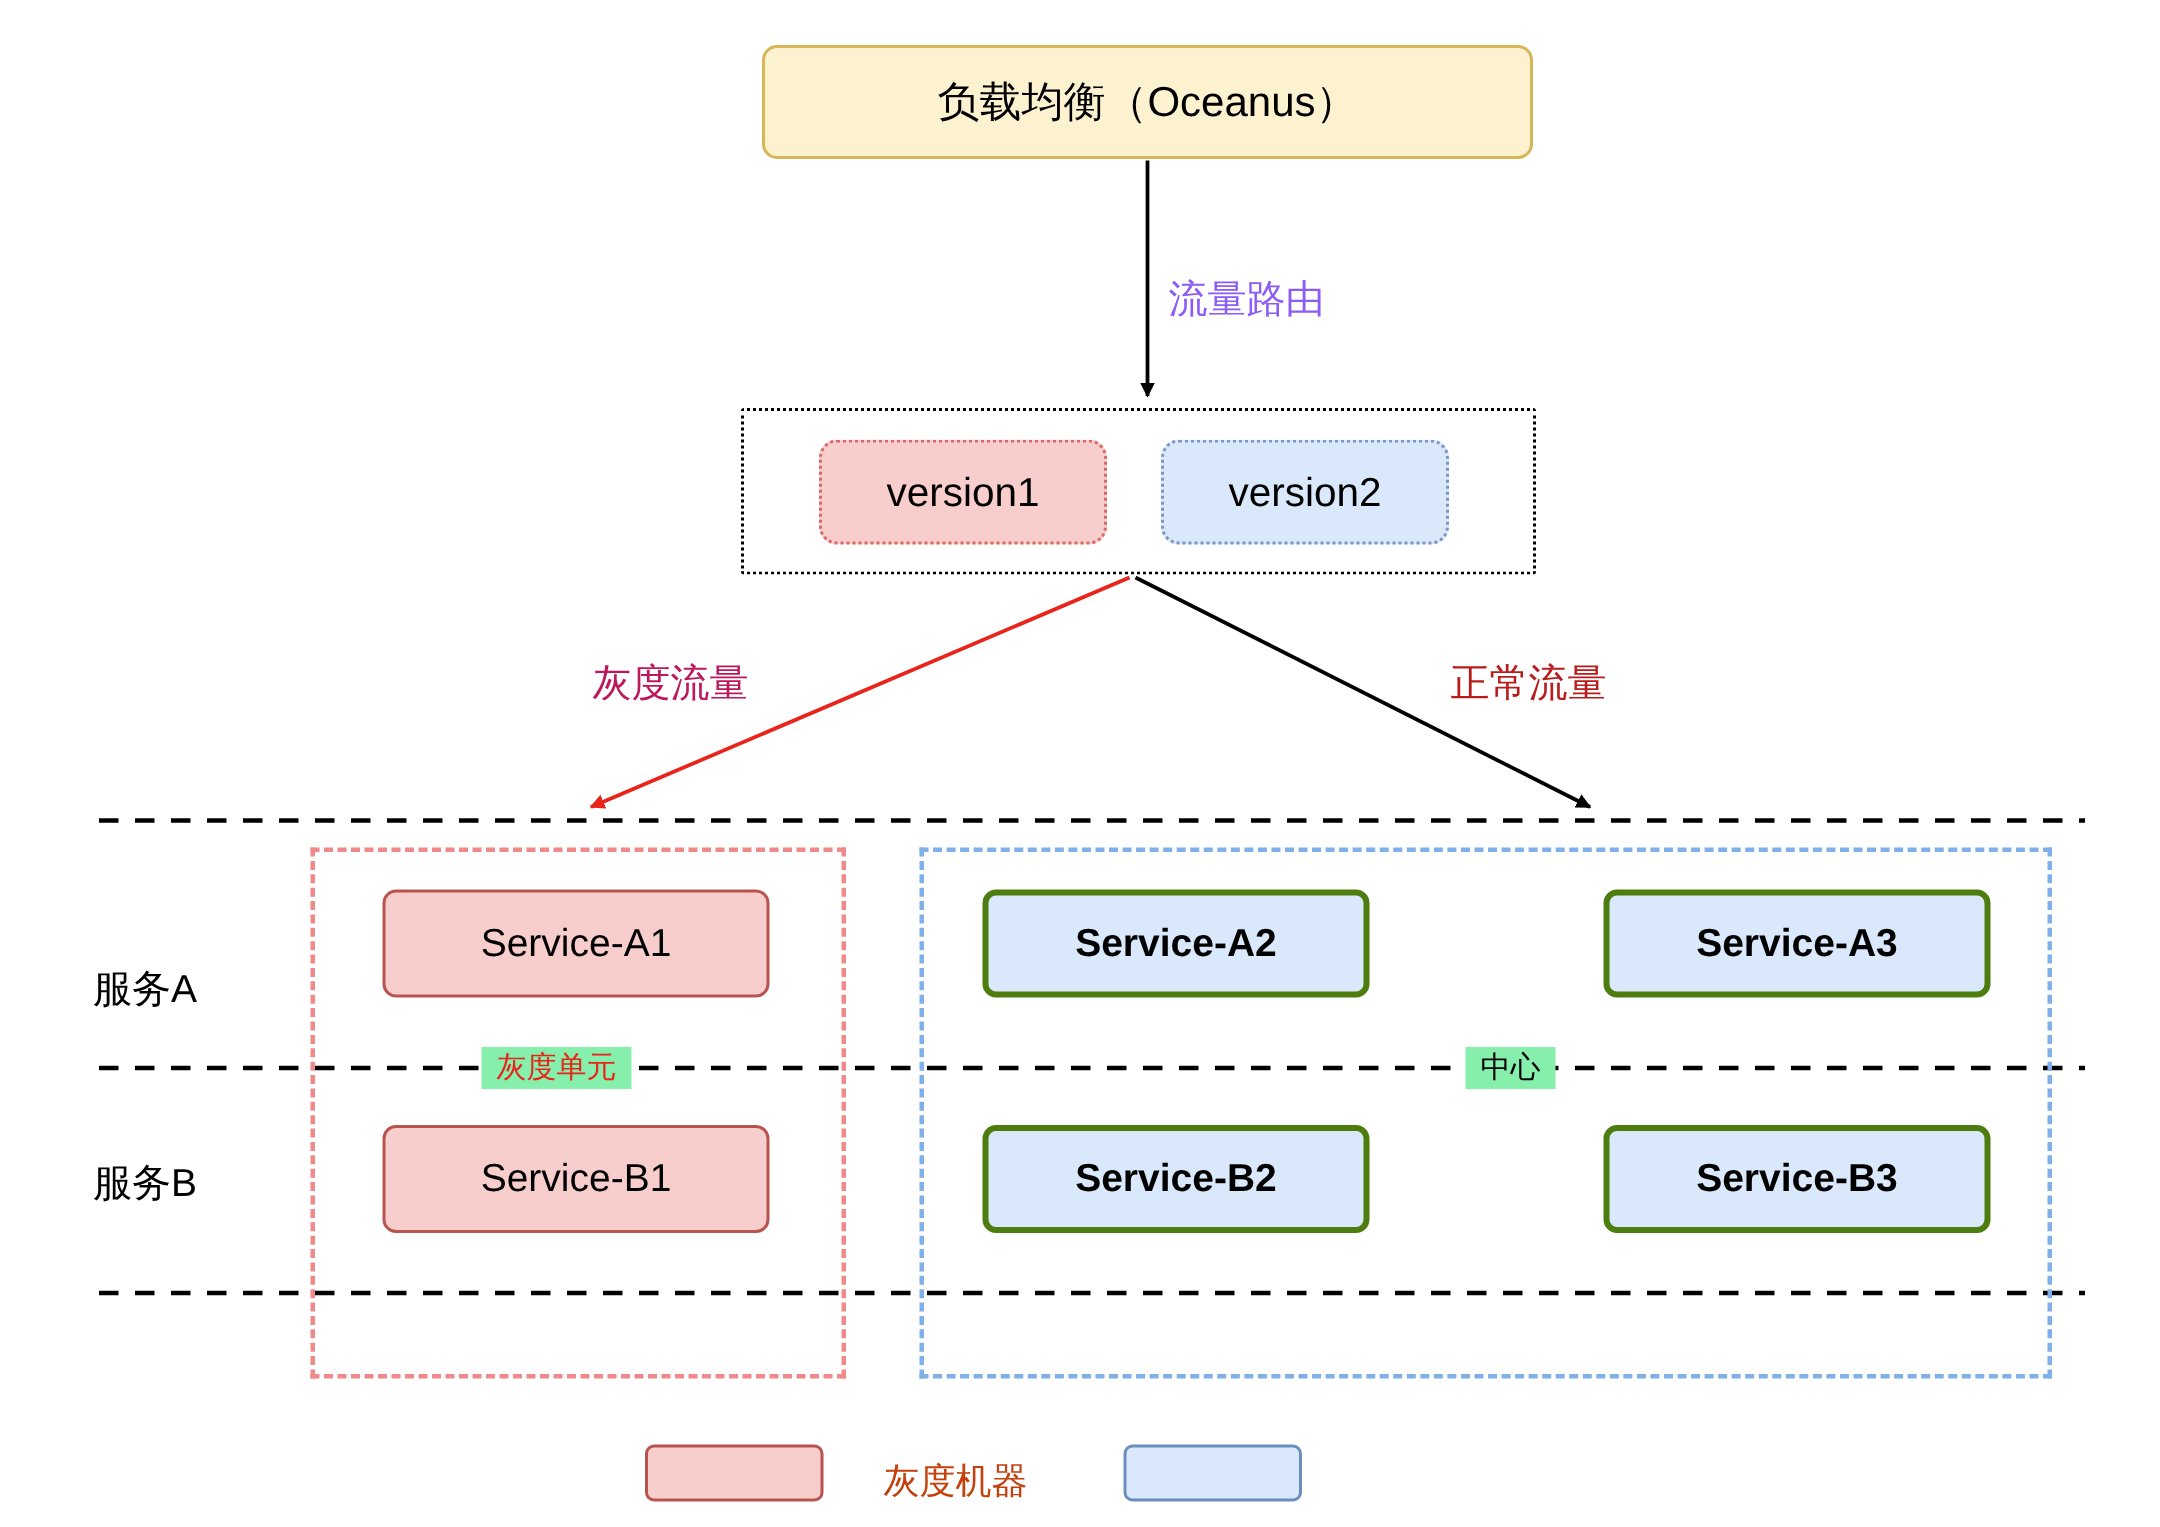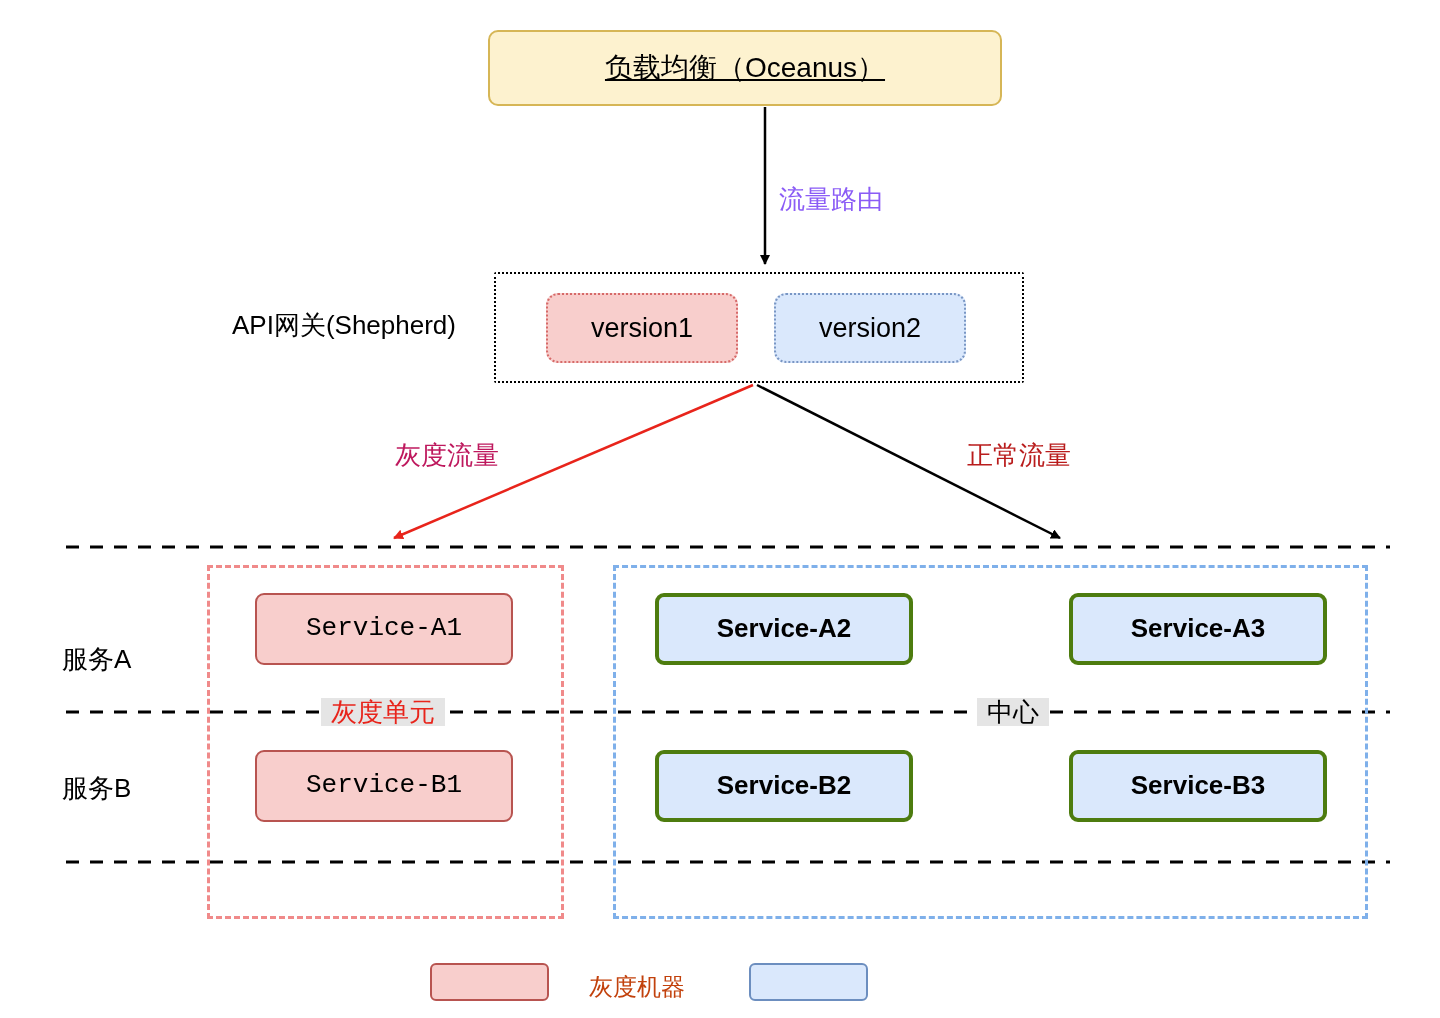--- a/index.html
+++ b/index.html
@@ -35,27 +35,26 @@
     box-sizing: border-box;
     display: flex;
     align-items: center;
     justify-content: center;
     text-align: center;
     border-radius: 9px;
     line-height: 1.2;
   }
 
   .lb-box {
-    left: 488px; top: 30px;
+    left: 508px; top: 30px;
     width: 514px; height: 76px;
     background: #fdf2cf;
     border: 2px solid #d6b656;
     border-radius: 10px;
     font-size: 28px;
-    text-decoration: underline;
   }
 
   .gw-container {
     position: absolute;
     left: 494px; top: 272px;
     width: 530px; height: 111px;
     box-sizing: border-box;
     border: 2px dotted #000000;
     background: #ffffff;
     border-radius: 2px;
@@ -95,21 +94,21 @@
     width: 755px; height: 354px;
     border: 3px dashed #7fb0ea;
   }
 
   
   .svc {
     width: 258px; height: 72px;
     font-size: 26px;
     border-radius: 9px;
   }
-  .svc.pink { background: #f8cecc; border: 2px solid #b85450; font-family: Liberation Mono, monospace; }
+  .svc.pink { background: #f8cecc; border: 2px solid #b85450; }
   .svc.blue { background: #dae8fc; border: 4px solid #4d7c0f; font-weight: bold; }
 
   .row-a { top: 593px; }
   .row-b { top: 750px; }
   .col-1 { left: 255px; }
   .col-2 { left: 655px; }
   .col-3 { left: 1069px; }
 
   .row-label {
     position: absolute;
@@ -118,22 +117,22 @@
     font-size: 26px;
     text-align: left;
     white-space: nowrap;
   }
   .row-label.a { top: 642px; }
   .row-label.b { top: 771px; }
 
   
   .line-label {
     position: absolute;
-    background: #e5e5e5;
-    font-size: 26px;
+    background: #86efac;
+    font-size: 20px;
     padding: 0 10px;
     white-space: nowrap;
     line-height: 28px;
   }
   .label-gray-unit { left: 321px; top: 698px; color: #e8241b; }
   .label-center    { left: 977px; top: 698px; color: #000000; }
 
   
   .arrow-label {
     position: absolute;
@@ -196,21 +195,20 @@
     <line x1="66" y1="712" x2="1390" y2="712" stroke="#000000" stroke-width="3" stroke-dasharray="13 11"></line>
     <line x1="66" y1="862" x2="1390" y2="862" stroke="#000000" stroke-width="3" stroke-dasharray="13 11"></line>
   </svg>
 
   <div class="node lb-box">
     <span>负载均衡（Oceanus）</span>
   </div>
 
   <div class="arrow-label lbl-route">流量路由</div>
 
-  <div class="gw-label">API网关(Shepherd)</div>
   <div class="gw-container"></div>
   <div class="node version-box v1">
     <span>version1</span>
   </div>
   <div class="node version-box v2">
     <span>version2</span>
   </div>
 
   <div class="arrow-label lbl-gray">灰度流量</div>
   <div class="arrow-label lbl-normal">正常流量</div>

